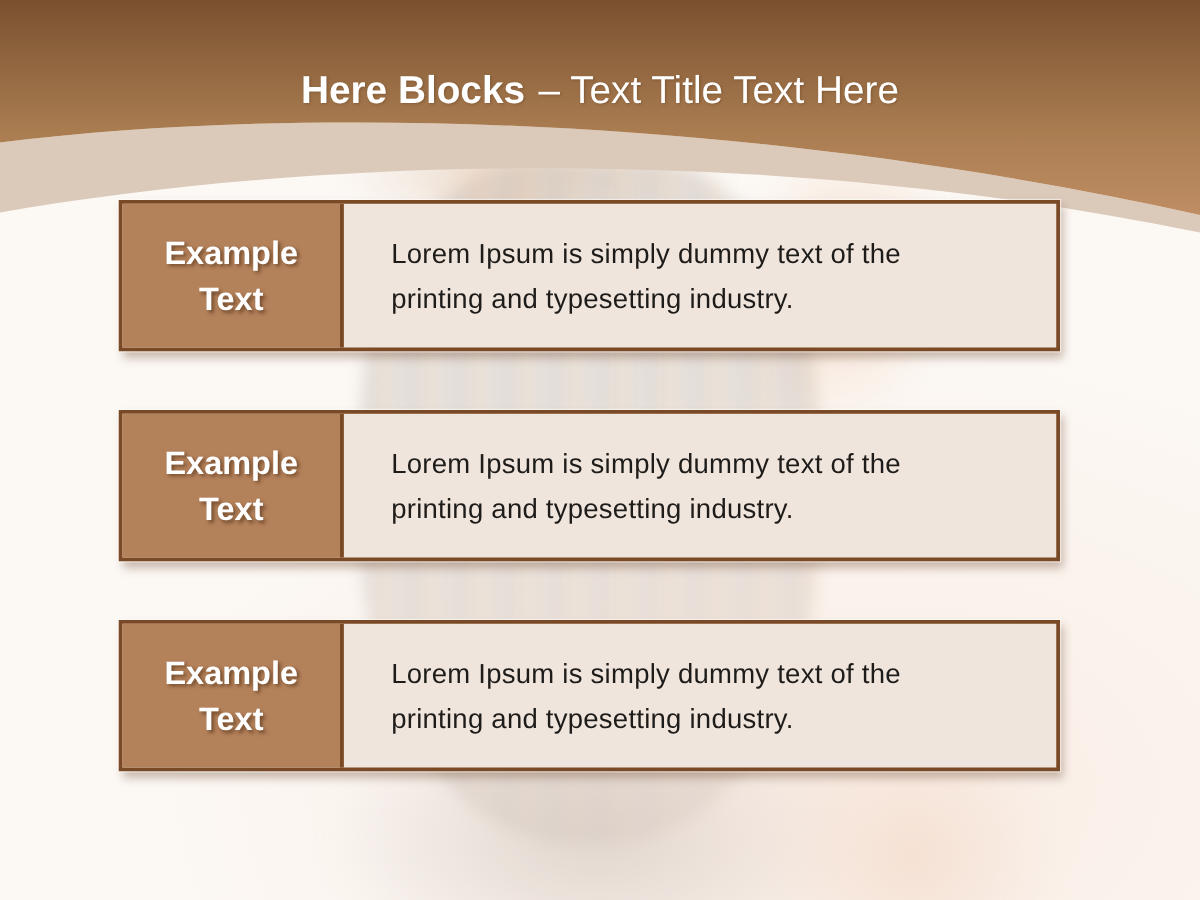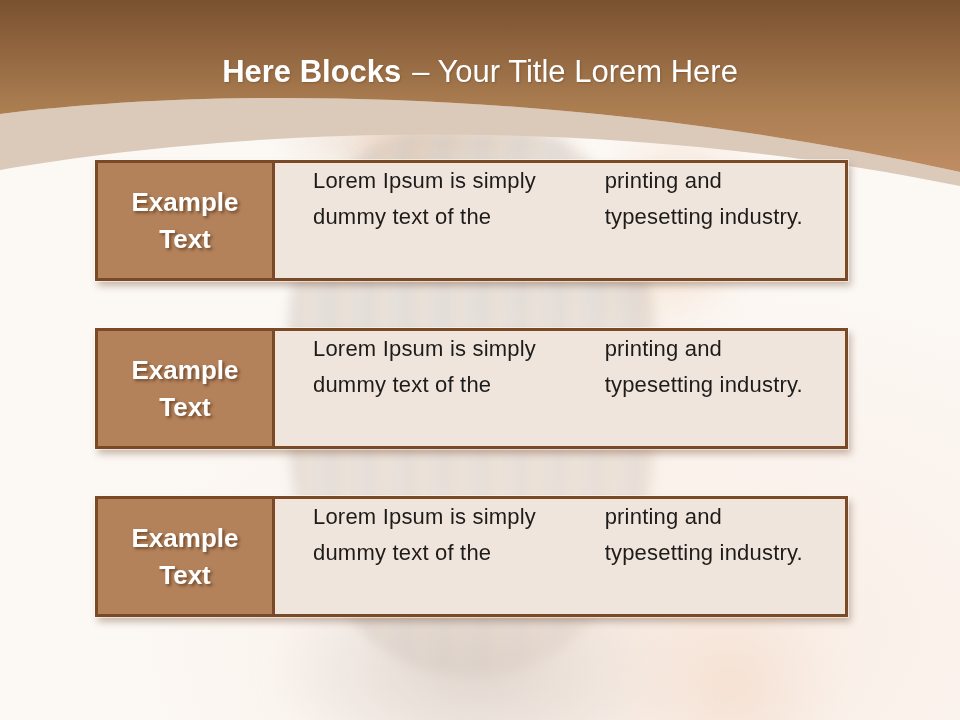--- a/index.html
+++ b/index.html
@@ -101,21 +101,21 @@
     display: flex; align-items: center; justify-content: center;
   }
   .label-text {
     width: 122px; text-align: center;
     font-weight: 700; font-size: 26px; line-height: 37px;
     color: var(--label_text, #ffffff);
     text-shadow: 2px 2px 3px rgba(75,42,16,.6);
   }
   .block-body {
     flex: 1;
-    display: flex; flex-direction: row; justify-content: center;
+    display: flex; flex-direction: column; justify-content: center;
     padding-left: 38px; padding-right: 10px;
   }
   .body-line {
     font-size: 22px; line-height: 36px;
     color: var(--body_text, #1e1c1a);
     letter-spacing: .2px;
   }
 </style>
 </head>
 <body>
@@ -138,21 +138,21 @@
         <stop offset="0" class="hdr-stop-top"></stop>
         <stop offset="0.6" class="hdr-stop-mid"></stop>
         <stop offset="1" class="hdr-stop-bottom"></stop>
       </linearGradient>
     </defs>
     <path d="M0,114 C 240,84 600,92 960,172 L960,186 C 600,112 240,128 0,170 Z" fill="var(--swoosh, #dbc9ba)"></path>
     <path d="M0,0 H960 V172 C 600,92 240,84 0,114 Z" fill="url(#hdrGrad)"></path>
   </svg>
 
   <div class="slide-title">
-    <span class="t-bold">Here Blocks</span><span class="t-rest">– Your Title Lorem Here</span>
+    <span class="t-bold">Here Blocks</span><span class="t-rest">– Text Title Text Here</span>
   </div>
 
   <div class="block block-1">
     <div class="block-label">
       <div class="label-text">Example Text</div>
     </div>
     <div class="block-body">
       <div class="body-line">Lorem Ipsum is simply dummy text of the</div>
       <div class="body-line">printing and typesetting industry.</div>
     </div>

